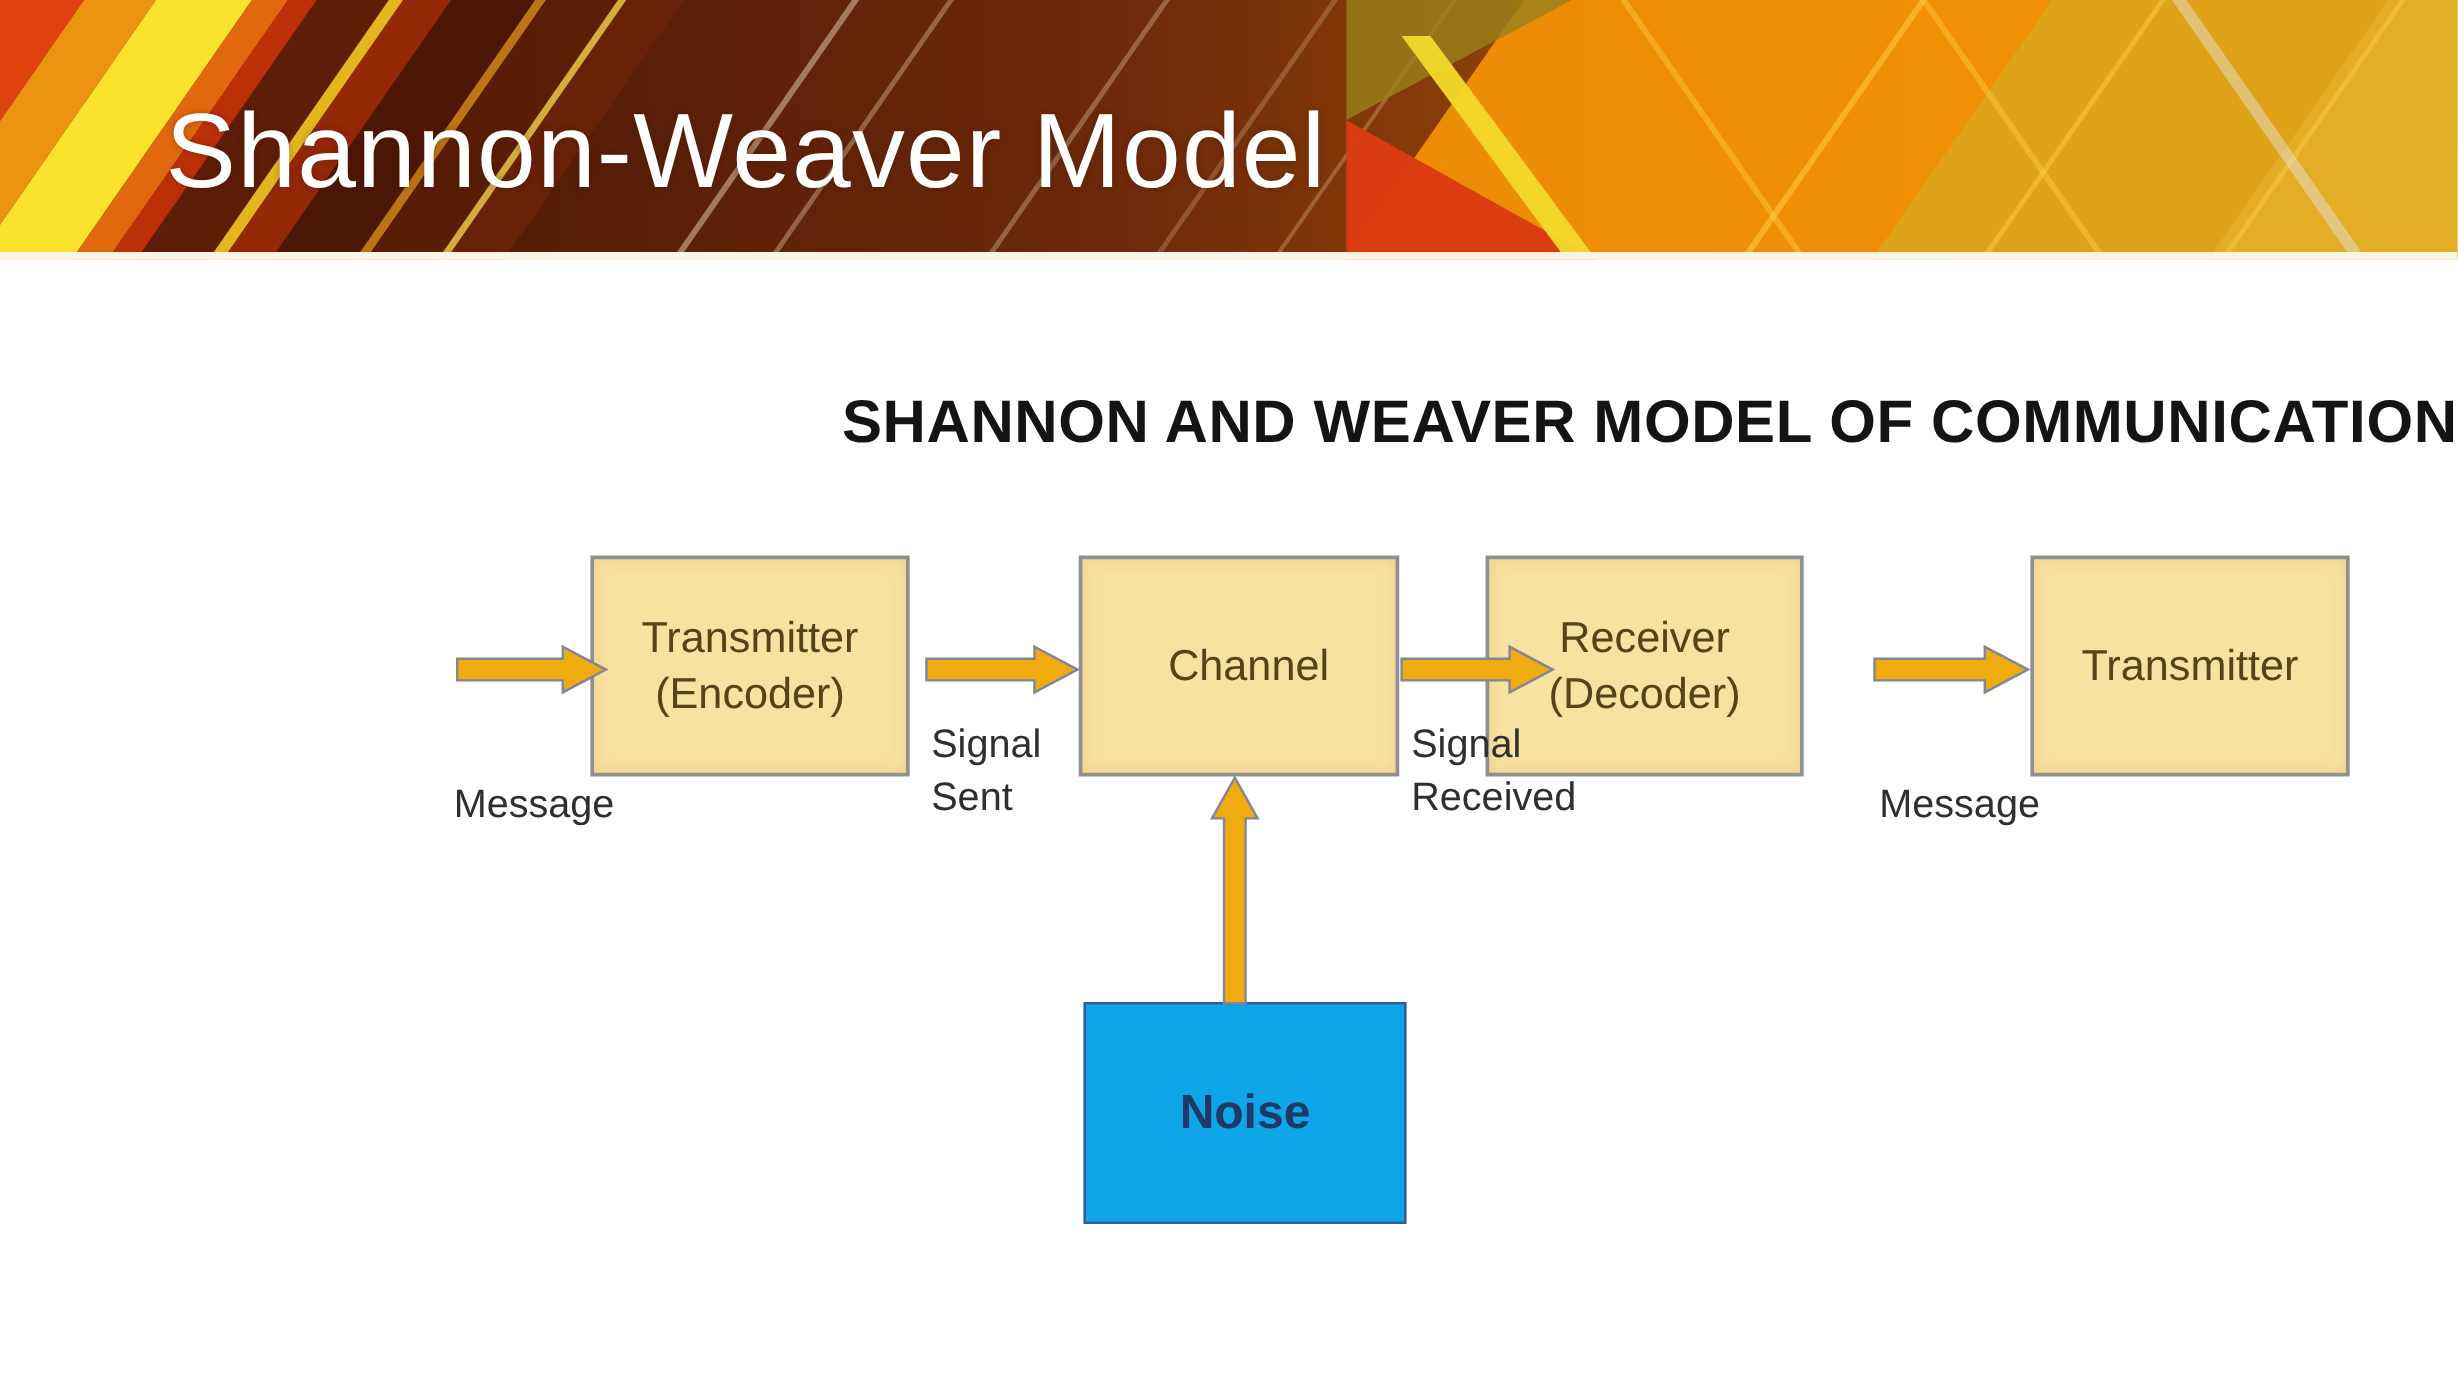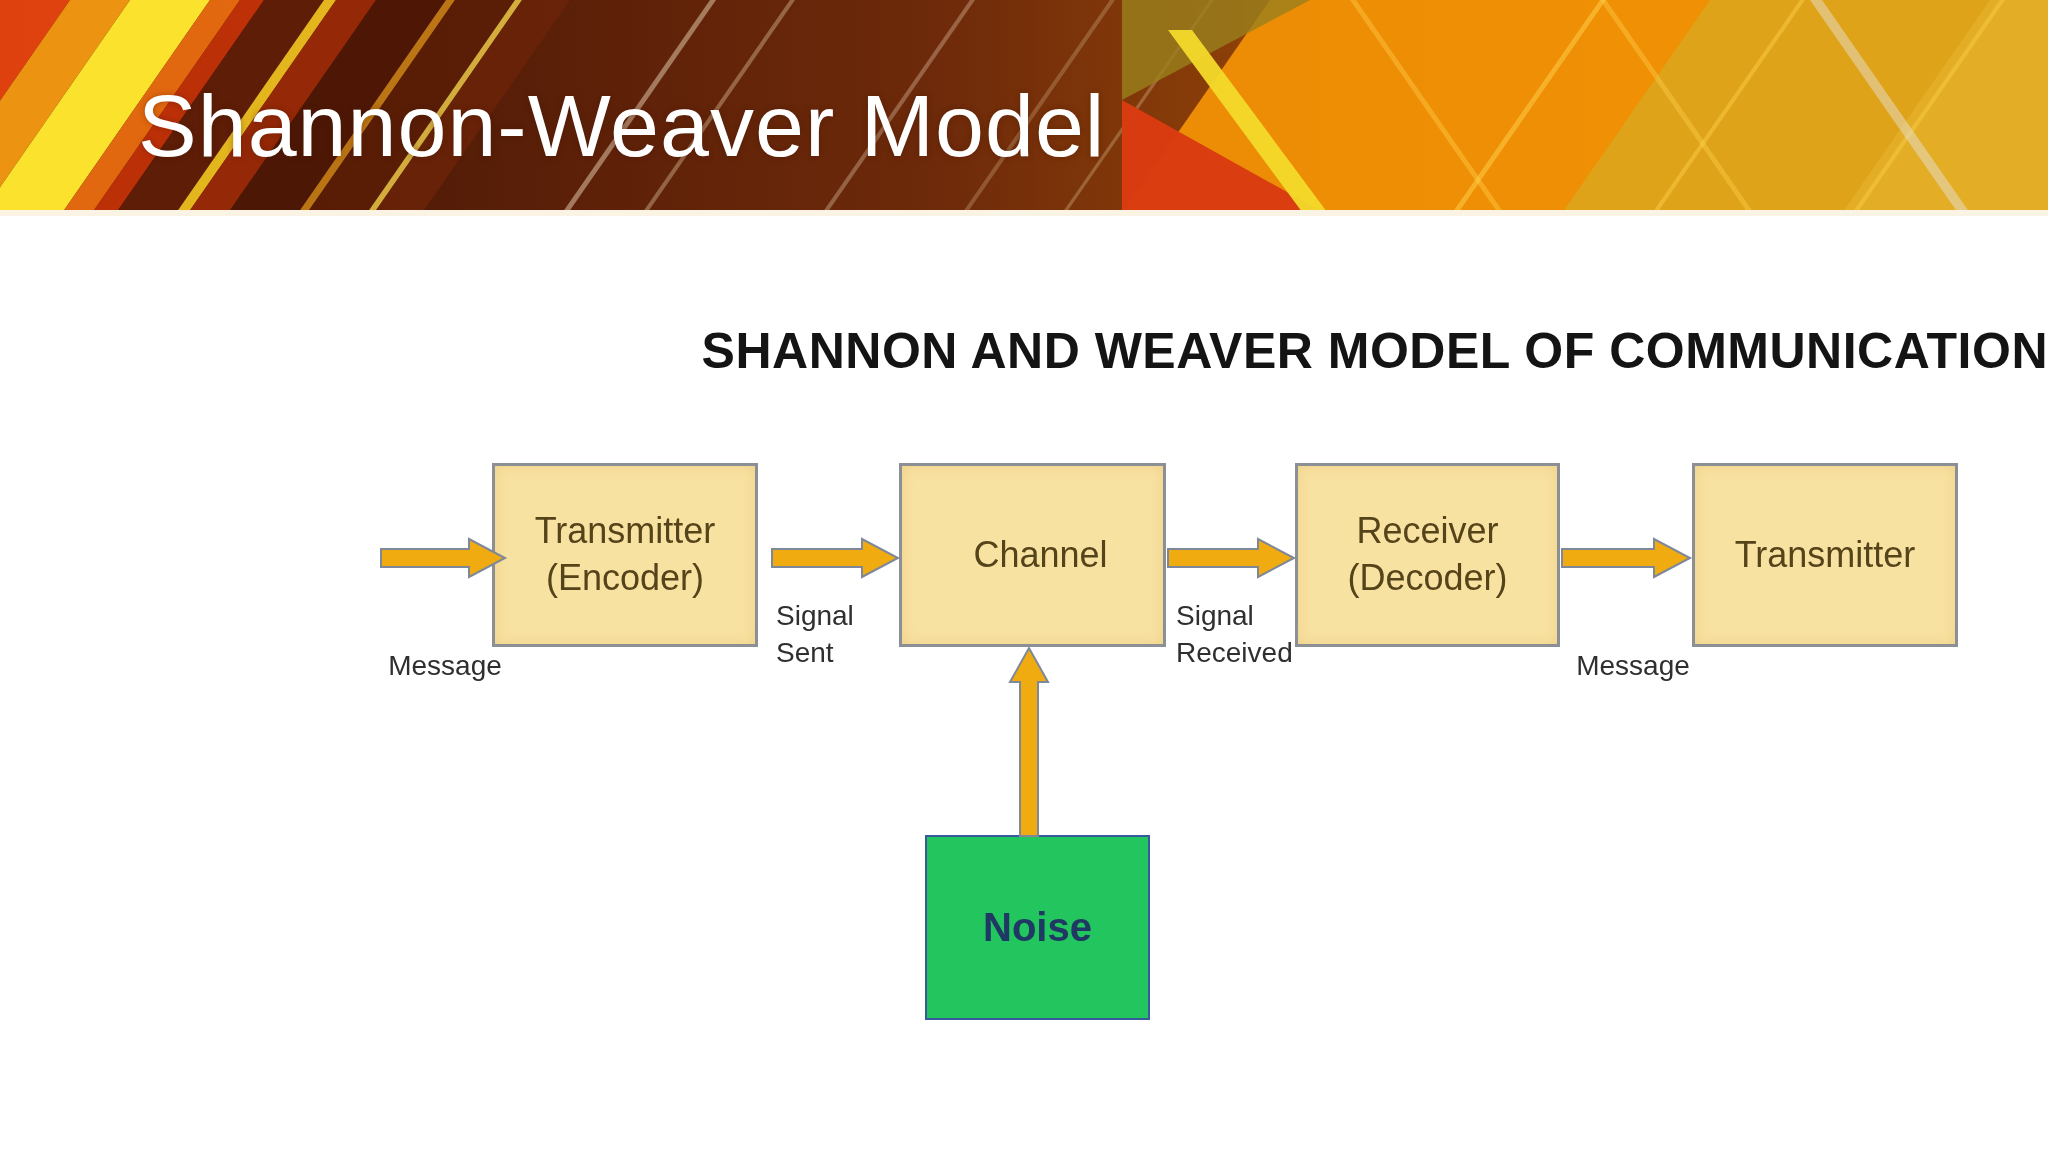--- a/index.html
+++ b/index.html
@@ -30,31 +30,31 @@
     position:absolute;top:463px;height:184px;
     background:#F8E2A2;border:3px solid #8b9097;box-sizing:border-box;
     display:flex;align-items:center;justify-content:center;
     text-align:center;font-size:36px;line-height:1.3;color:#55431a;
     white-space:pre-line;
     box-shadow:inset 0 0 14px rgba(233,196,120,.6);
   }
   .node-information-source{left:112px;width:268px;}
   .node-transmitter{left:492px;width:266px;}
   .node-channel{left:899px;width:267px;padding-left:16px;}
-  .node-receiver{left:1295px;width:265px;}
+  .node-receiver{left:1238px;width:265px;}
   .node-destination{left:1692px;width:266px;}
   .node-noise{
-    position:absolute;left:903px;top:835px;width:225px;height:185px;
-    background:#22c55e;border:2px solid #38599B;box-sizing:border-box;
+    position:absolute;left:903px;top:835px;width:269px;height:185px;
+    background:#0ea5e9;border:2px solid #38599B;box-sizing:border-box;
     display:flex;align-items:center;justify-content:center;
-    font-size:40px;font-weight:700;color:#1F3864;margin-left:22px;
+    font-size:40px;font-weight:700;color:#1F3864;
   }
   
   .flow-label{
-    position:absolute;color:#2f2f2f;font-size:28px;line-height:1.32;
+    position:absolute;color:#2f2f2f;font-size:33px;line-height:1.32;
     white-space:pre-line;
   }
   .label-message-1{left:340px;top:648px;width:210px;text-align:center;}
   .label-signal-sent{left:776px;top:598px;width:170px;text-align:left;}
   .label-signal-received{left:1176px;top:598px;width:230px;text-align:left;}
   .label-message-2{left:1528px;top:648px;width:210px;text-align:center;}
   
   .arrows{position:absolute;top:0;left:0;width:2048px;height:1152px;pointer-events:none;}
 </style>
 </head>

